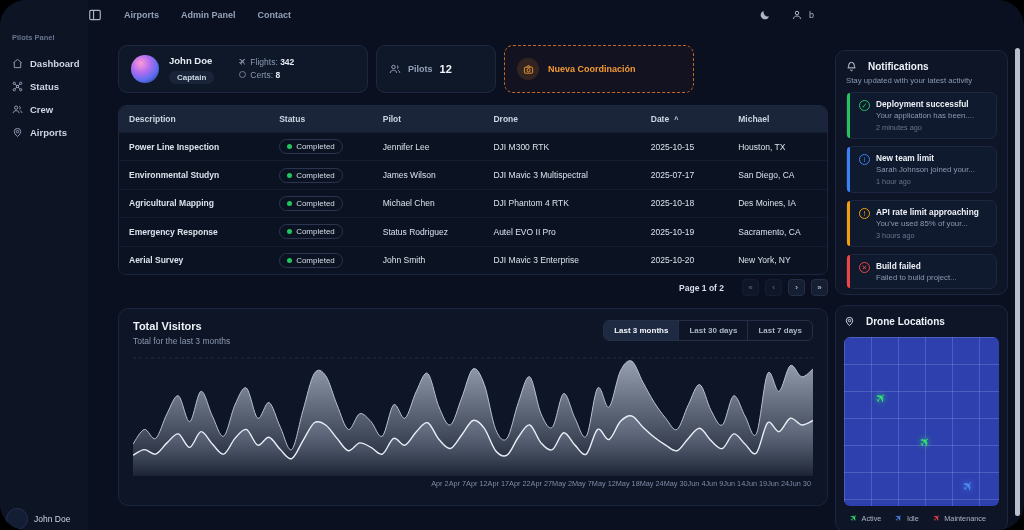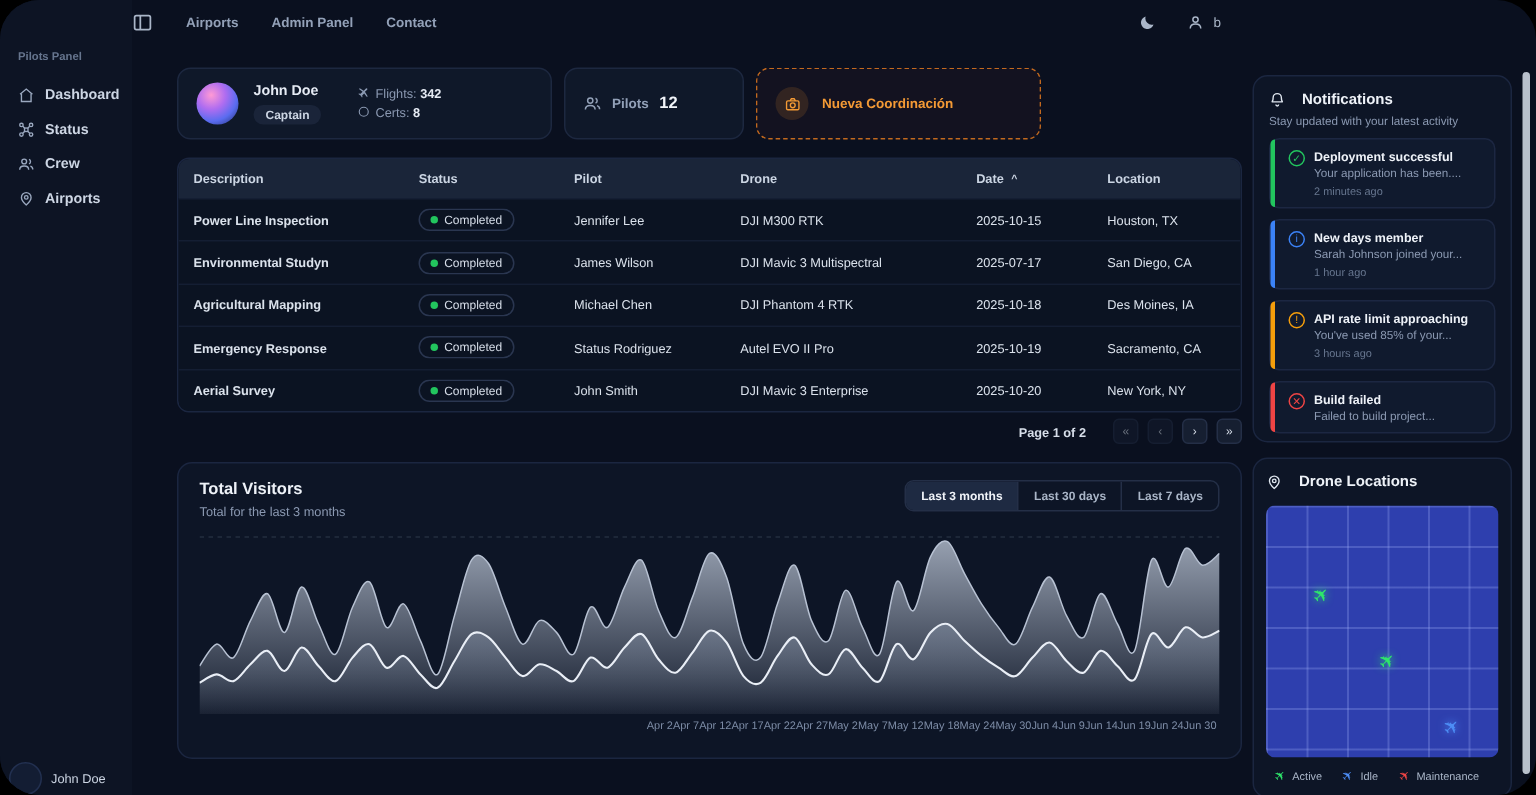--- a/index.html
+++ b/index.html
@@ -236,21 +236,21 @@
   <div class="table">
     <div class="t-row t-head">
       <div class="t-cell c-desc">Description</div>
       <div class="t-cell c-status">Status</div>
       <div class="t-cell c-pilot">Pilot</div>
       <div class="t-cell c-drone">Drone</div>
       <div class="t-cell c-date">
           <span>Date</span>
           <span class="sort-caret">^</span>
         </div>
-      <div class="t-cell c-loc">Location</div>
+      <div class="t-cell c-loc">Michael</div>
     </div>
 
     <div class="t-row">
       <div class="t-cell c-desc">Power Line Inspection</div>
       <div class="t-cell c-status"><span class="status-badge">
             <span class="dot"></span>
             <span>Completed</span>
           </span></div>
       <div class="t-cell c-pilot">Jennifer Lee</div>
       <div class="t-cell c-drone">DJI M300 RTK</div>
@@ -385,21 +385,21 @@
             <div class="notif-title">Deployment successful</div>
         <div class="notif-text">Your application has been....</div>
         <div class="notif-time">2 minutes ago</div>
           </div>
         </div>
     </div>
     <div class="notif-item" style="--accent:#3b82f6">
       <div class="notif-row">
           <span class="notif-ic">i</span>
         <div>
-            <div class="notif-title">New days member</div>
+            <div class="notif-title">New team limit</div>
         <div class="notif-text">Sarah Johnson joined your...</div>
         <div class="notif-time">1 hour ago</div>
           </div>
         </div>
     </div>
     <div class="notif-item" style="--accent:#f59e0b">
       <div class="notif-row">
           <span class="notif-ic">!</span>
         <div>
             <div class="notif-title">API rate limit approaching</div>

